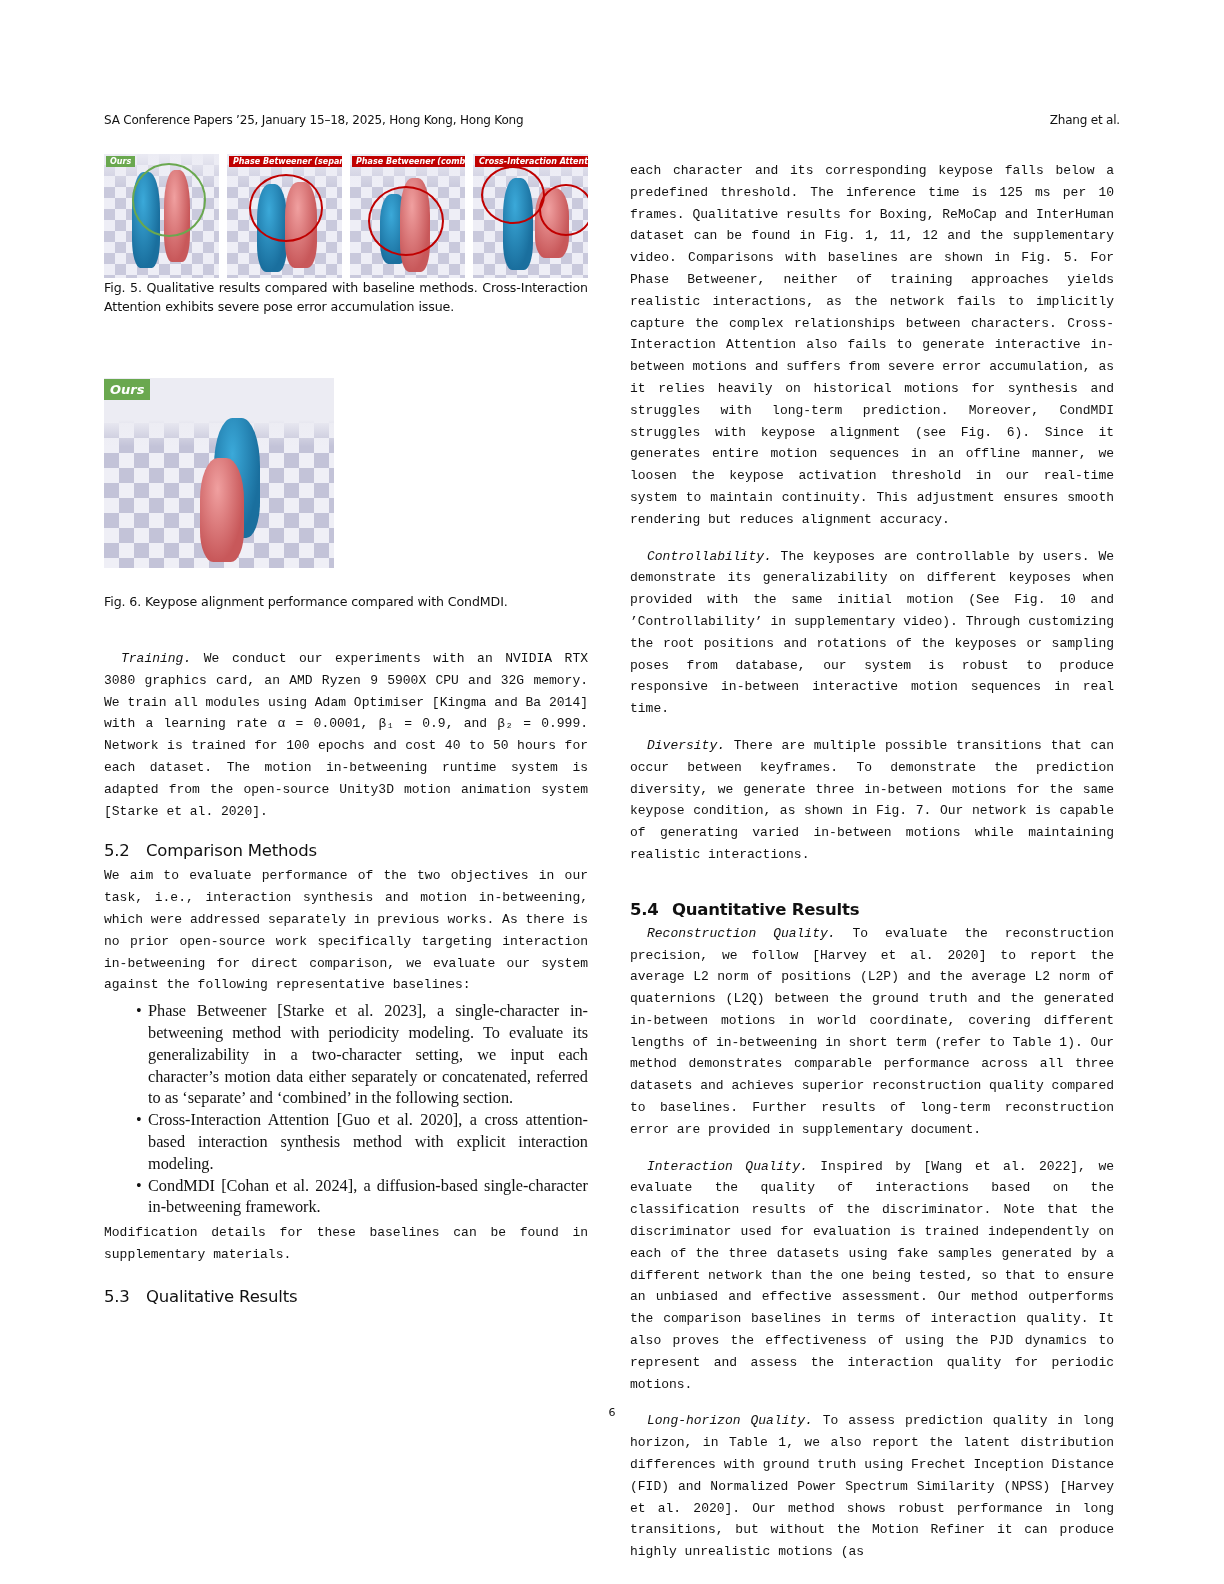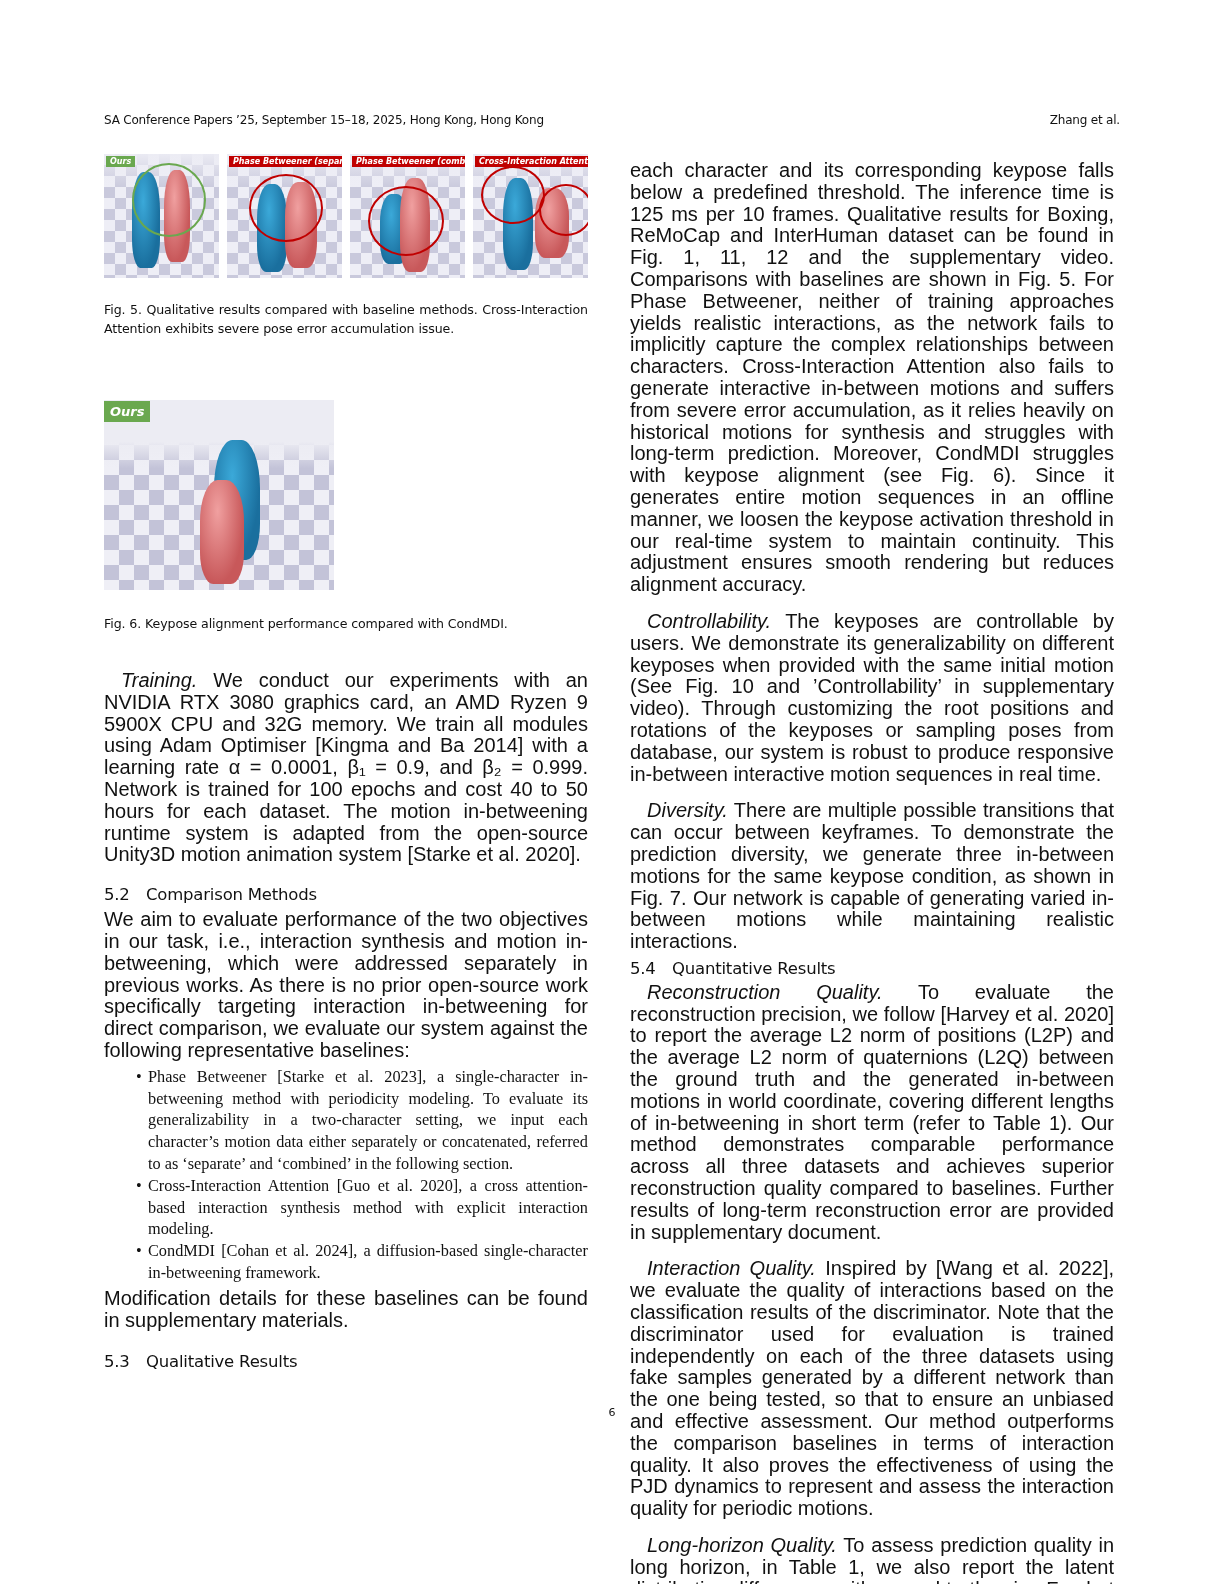--- a/index.html
+++ b/index.html
@@ -31,40 +31,40 @@
   .tag.green { background: #6aa84f; }
   .tag.red { background: #c00000; }
   .ring { position: absolute; border-radius: 50%; border: 2px solid; }
   .ring.green { border-color: #6aa84f; }
   .ring.red { border-color: #c00000; }
   .figure { position: absolute; border-radius: 40% 40% 30% 30%; }
   .fig-blue { background: radial-gradient(ellipse at 40% 30%, #3ba9d9, #1a6f9e 70%); }
   .fig-red { background: radial-gradient(ellipse at 40% 30%, #f0a0a0, #c8585a 70%); }
 
   .caption { font-family: "DejaVu Sans", sans-serif; font-size: 12.6px; line-height: 19px; letter-spacing: -0.1px; }
-  .cap5 { margin-top: 22px; text-align: justify; }
+  .cap5 { text-align: justify; }
   .cap6 { margin-top: 24px; text-align: left; }
 
-  p { margin: 0; font-family: Liberation Sans, sans-serif; font-size: 20px; line-height: 21.8px; text-align: justify; hyphens: manual; }
+  p { margin: 0; font-family: Liberation Mono, monospace; font-size: 13px; line-height: 21.8px; text-align: justify; hyphens: manual; }
   p.indent { text-indent: 17px; }
   .run-in { font-style: italic; }
   h2 { margin: 0; font-family: "DejaVu Sans", sans-serif; font-weight: normal; font-size: 16.5px; line-height: 22px; letter-spacing: -0.2px; }
   h2 .num { display: inline-block; width: 42px; }
 
   ul { margin: 4px 0 0 0; padding-left: 44px; list-style: none; }
   ul li { position: relative; font-family: "Liberation Serif", serif; font-size: 16.3px; line-height: 21.8px; text-align: justify; }
   ul li .bullet { position: absolute; left: -12px; top: 0; }
 
   .page-num { position: absolute; top: 1406px; left: 0; width: 1224px; text-align: center; font-family: "DejaVu Sans", sans-serif; font-size: 11px; }
 </style>
 </head>
 <body>
 
 <div class="running-head">
-  <span>SA Conference Papers ’25, September 15–18, 2025, Hong Kong, Hong Kong</span>
+  <span>SA Conference Papers ’25, January 15–18, 2025, Hong Kong, Hong Kong</span>
   <span>Zhang et al.</span>
 </div>
 
 <div class="col col-left">
 
   <div class="fig5">
     <div class="panel">
       <div class="figure fig-blue" style="left:28px;top:18px;width:28px;height:96px;"></div>
       <div class="figure fig-red" style="left:60px;top:16px;width:26px;height:92px;"></div>
       <div class="ring green" style="left:28px;top:9px;width:70px;height:70px;"></div>
@@ -115,21 +115,21 @@
   <h2 style="margin-top:20px;"><span class="num">5.3</span><span>Qualitative Results</span></h2>
 </div>
 
 <div class="col col-right">
   <p>each character and its corresponding keypose falls below a predefined threshold. The inference time is 125 ms per 10 frames. Qualitative results for Boxing, ReMoCap and InterHuman dataset can be found in Fig. 1, 11, 12 and the supplementary video. Comparisons with baselines are shown in Fig. 5. For Phase Betweener, neither of training approaches yields realistic interactions, as the network fails to implicitly capture the complex relationships between characters. Cross-Interaction Attention also fails to generate interactive in-between motions and suffers from severe error accumulation, as it relies heavily on historical motions for synthesis and struggles with long-term prediction. Moreover, CondMDI struggles with keypose alignment (see Fig. 6). Since it generates entire motion sequences in an offline manner, we loosen the keypose activation threshold in our real-time system to maintain continuity. This adjustment ensures smooth rendering but reduces alignment accuracy.</p>
 
   <p class="indent" style="margin-top:15px;"><span class="run-in">Controllability.</span><span> The keyposes are controllable by users. We demonstrate its generalizability on different keyposes when provided with the same initial motion (See Fig. 10 and ’Controllability’ in supplementary video). Through customizing the root positions and rotations of the keyposes or sampling poses from database, our system is robust to produce responsive in-between interactive motion sequences in real time.</span></p>
 
   <p class="indent" style="margin-top:15px;"><span class="run-in">Diversity.</span><span> There are multiple possible transitions that can occur between keyframes. To demonstrate the prediction diversity, we generate three in-between motions for the same keypose condition, as shown in Fig. 7. Our network is capable of generating varied in-between motions while maintaining realistic interactions.</span></p>
 
-  <h2 style="margin-top:5px;"><span class="num">5.4</span><span>Quantitative Results</span></h2>
+  <h2 style="margin-top:33px;font-weight:bold;"><span class="num">5.4</span><span>Quantitative Results</span></h2>
 
   <p class="indent" style="margin-top:2px;"><span class="run-in">Reconstruction Quality.</span><span> To evaluate the reconstruction precision, we follow [Harvey et al. 2020] to report the average L2 norm of positions (L2P) and the average L2 norm of quaternions (L2Q) between the ground truth and the generated in-between motions in world coordinate, covering different lengths of in-betweening in short term (refer to Table 1). Our method demonstrates comparable performance across all three datasets and achieves superior reconstruction quality compared to baselines. Further results of long-term reconstruction error are provided in supplementary document.</span></p>
 
   <p class="indent" style="margin-top:15px;"><span class="run-in">Interaction Quality.</span><span> Inspired by [Wang et al. 2022], we evaluate the quality of interactions based on the classification results of the discriminator. Note that the discriminator used for evaluation is trained independently on each of the three datasets using fake samples generated by a different network than the one being tested, so that to ensure an unbiased and effective assessment. Our method outperforms the comparison baselines in terms of interaction quality. It also proves the effectiveness of using the PJD dynamics to represent and assess the interaction quality for periodic motions.</span></p>
 
   <p class="indent" style="margin-top:15px;"><span class="run-in">Long-horizon Quality.</span><span> To assess prediction quality in long horizon, in Table 1, we also report the latent distribution differences with ground truth using Frechet Inception Distance (FID) and Normalized Power Spectrum Similarity (NPSS) [Harvey et al. 2020]. Our method shows robust performance in long transitions, but without the Motion Refiner it can produce highly unrealistic motions (as</span></p>
 </div>
 
 <div class="page-num">6</div>
 

